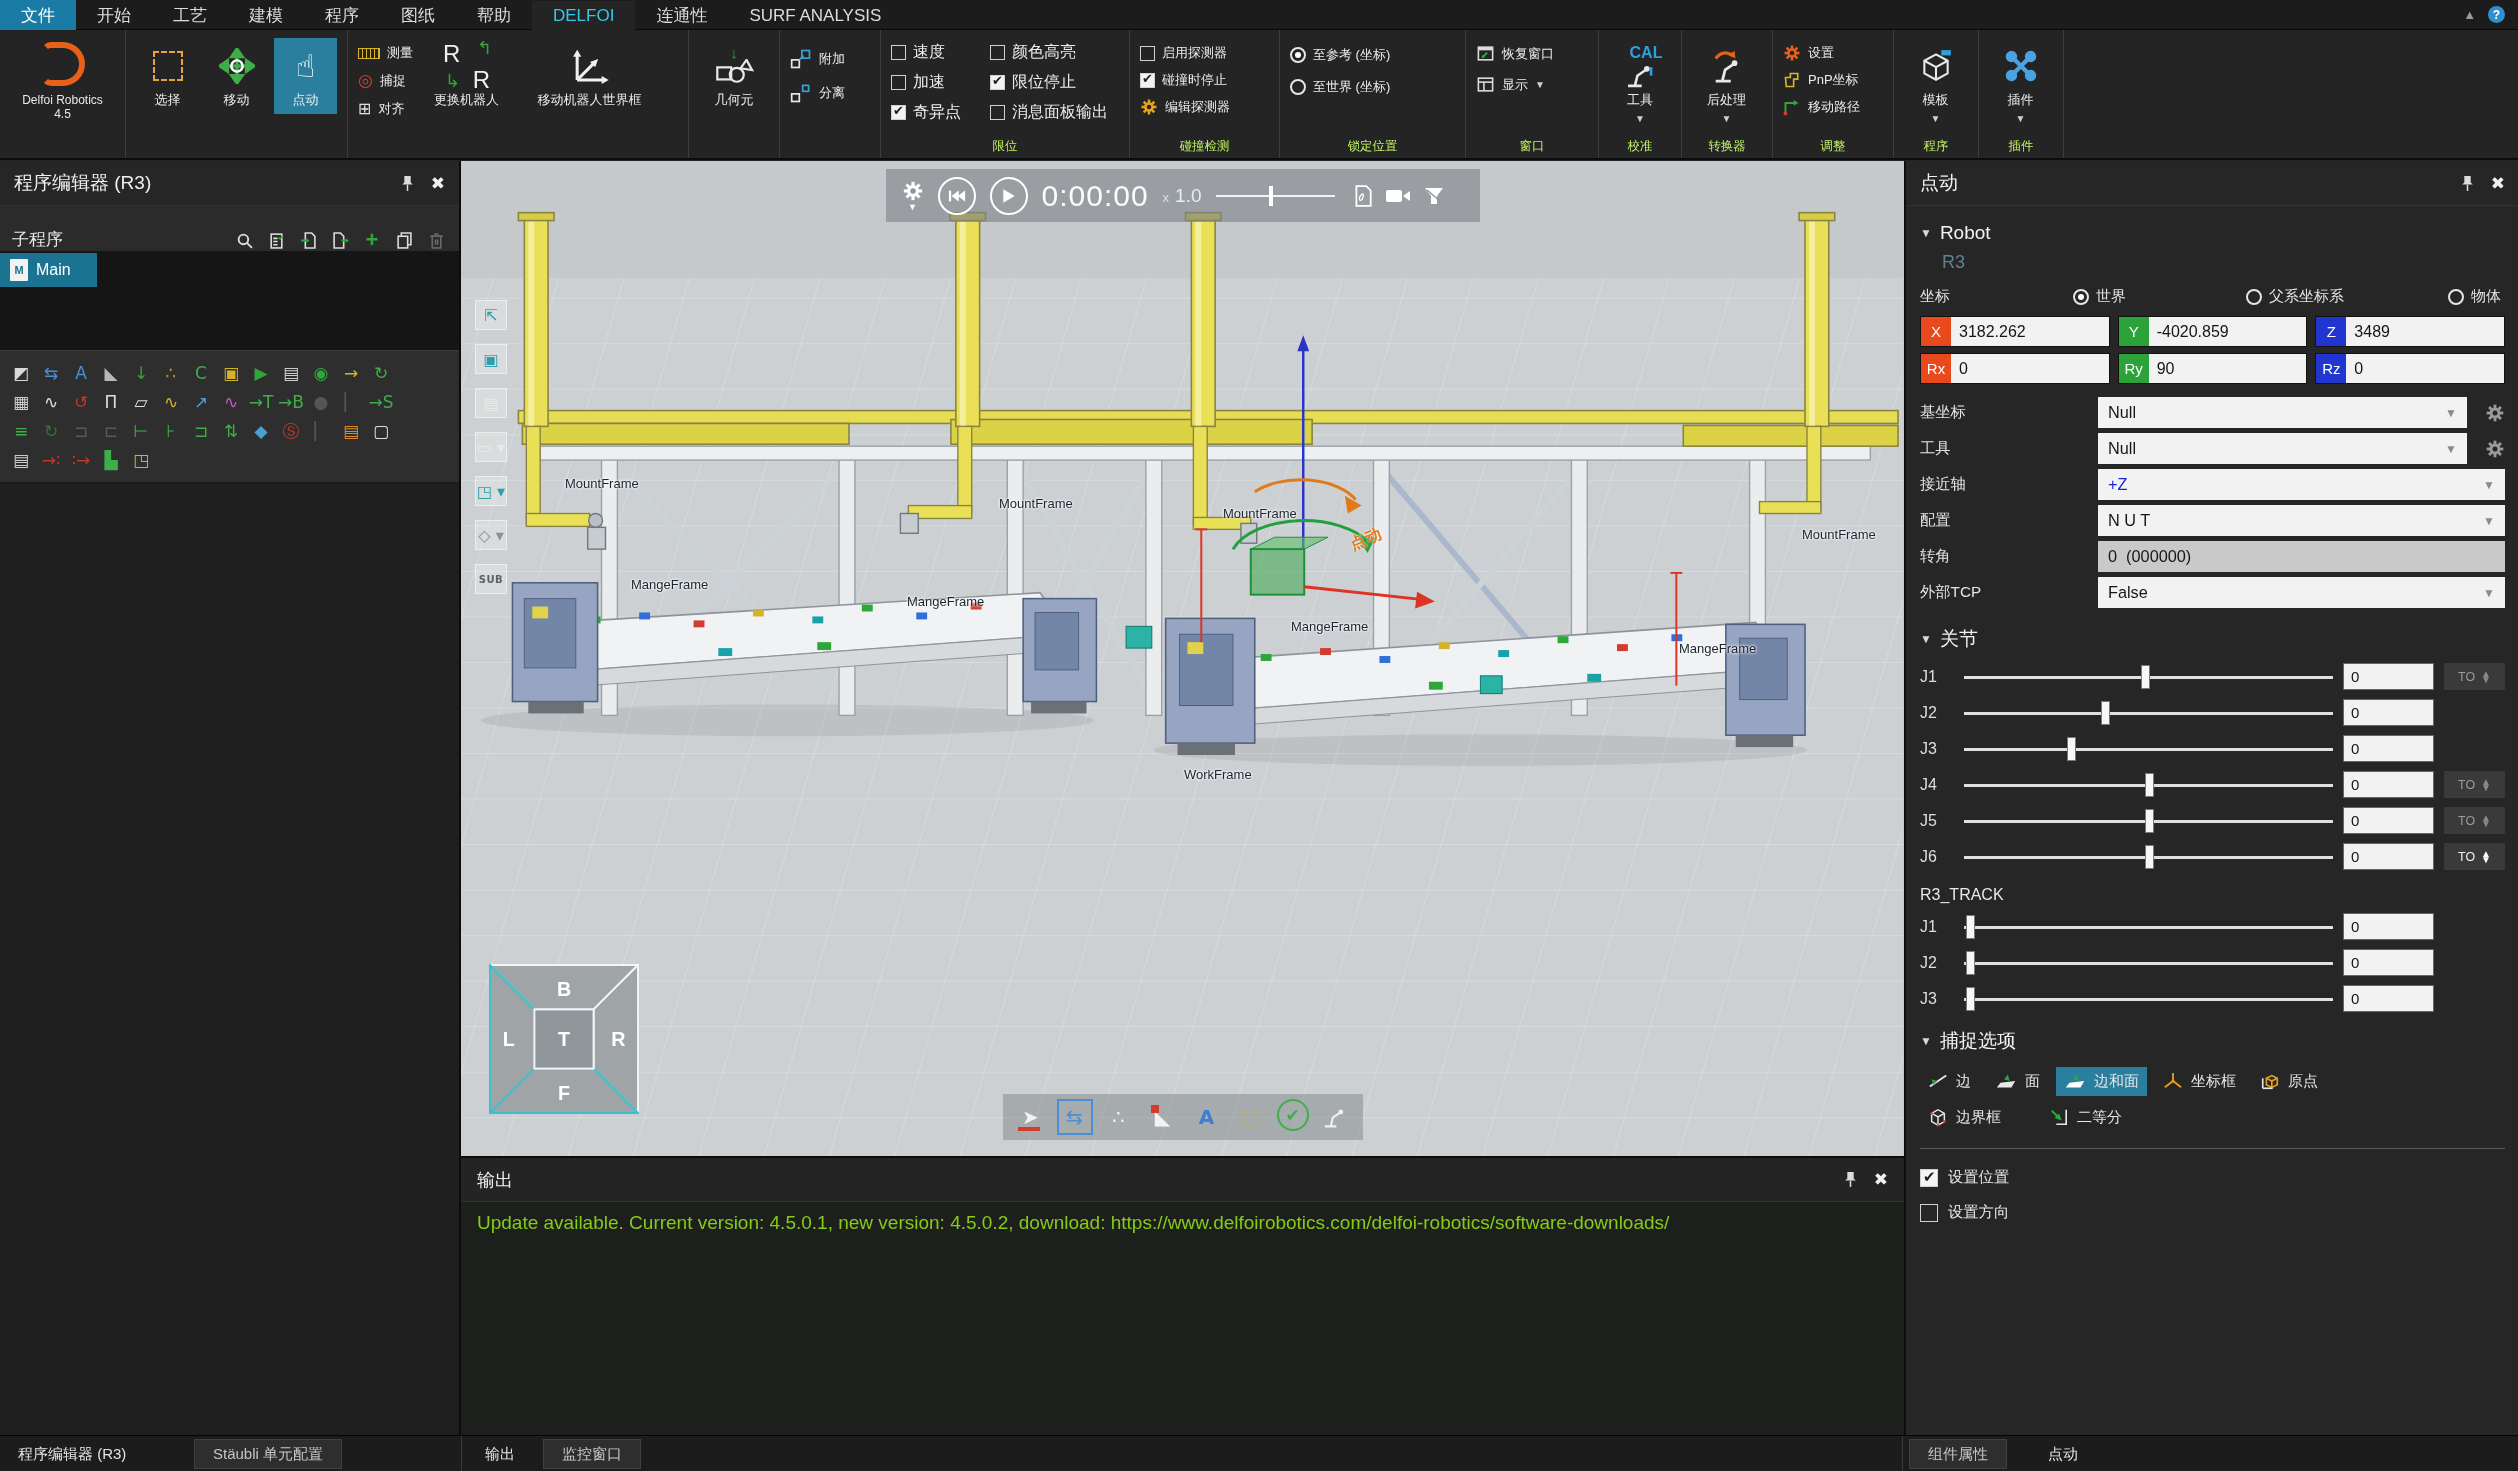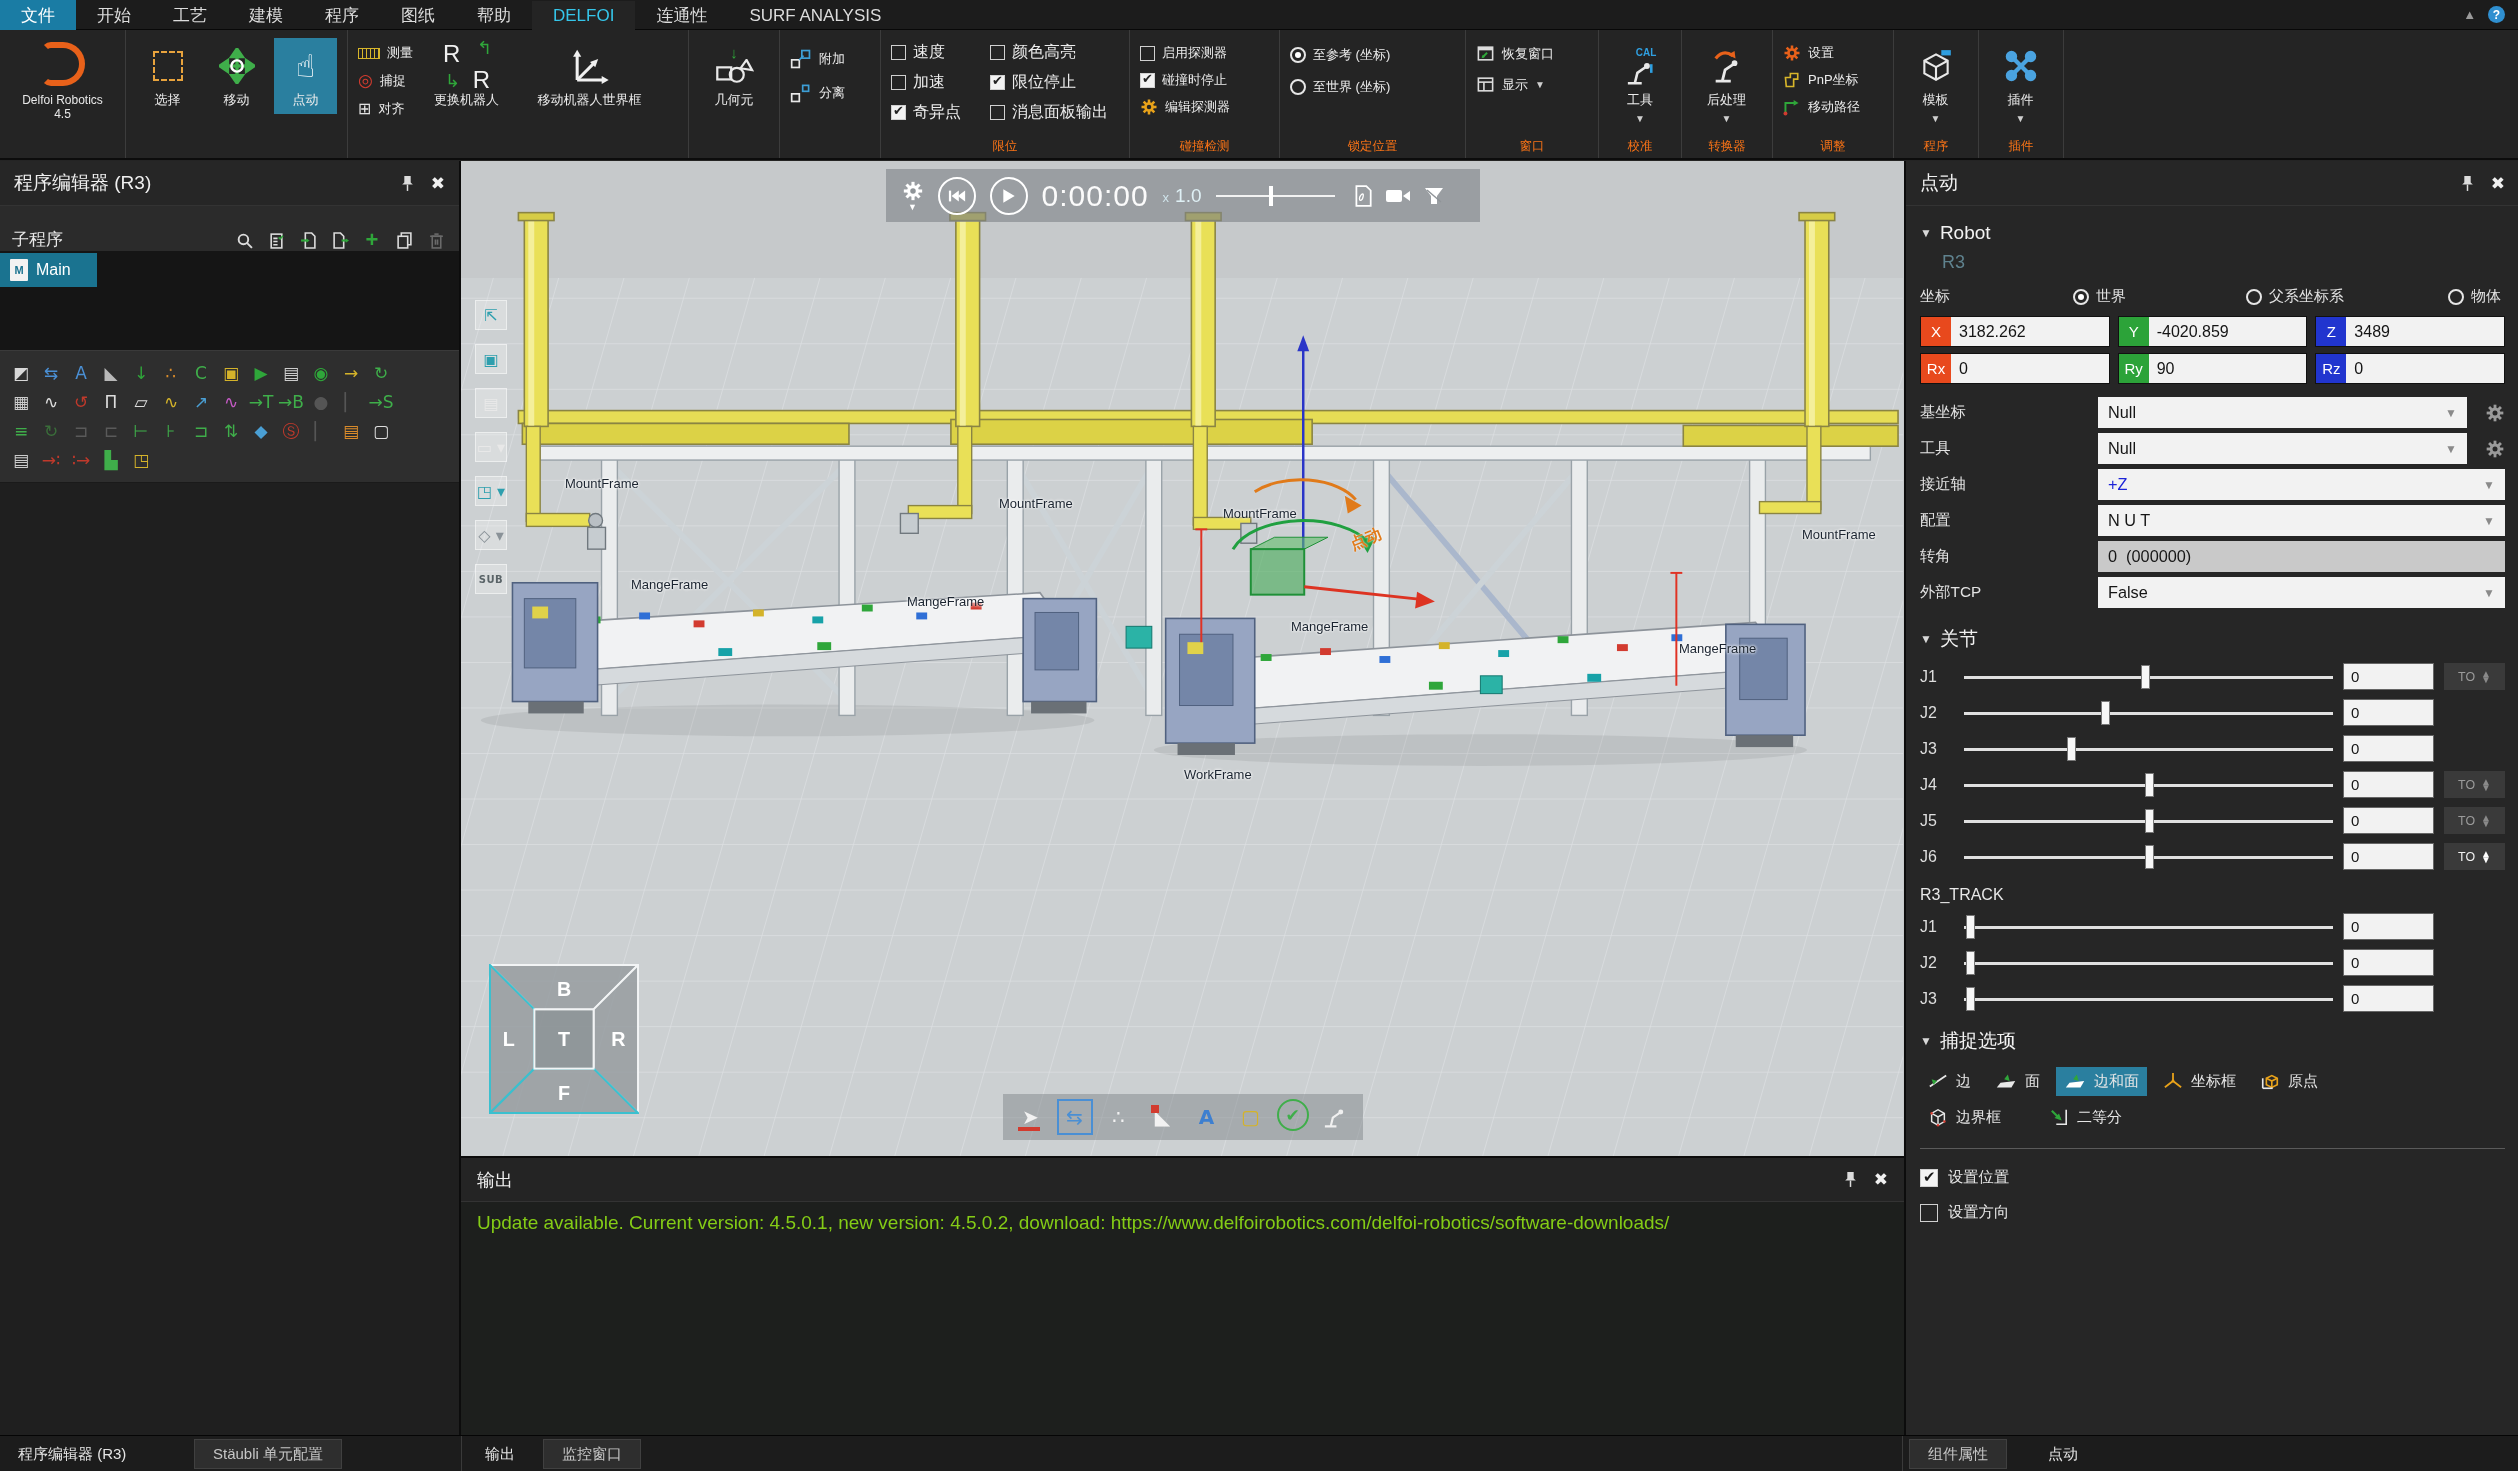--- a/index.html
+++ b/index.html
@@ -14,21 +14,21 @@
   .menu-item.accent{color:#35c6ea;background:#242424;}
   .win-ctrls{margin-left:auto;display:flex;align-items:center;gap:12px;padding-right:14px;}
   .chev{color:#9a9a9a;font-size:13px;}
   .help-dot{width:17px;height:17px;border-radius:50%;background:#2f8fd0;color:#fff;font-size:12px;
             display:flex;align-items:center;justify-content:center;font-weight:bold;}
 
   
   .ribbon{height:130px;background:#242424;border-bottom:2px solid #0c0c0c;display:flex;}
   .rg{position:relative;padding:8px 10px 24px;display:flex;align-items:flex-start;gap:6px;flex:0 0 auto;}
   .rg+.rg{border-left:1px solid #3c3c3c;}
-  .glabel{position:absolute;bottom:3px;left:0;right:0;text-align:center;font-size:12.4px;color:#f97316;}
+  .glabel{position:absolute;bottom:3px;left:0;right:0;text-align:center;font-size:12.4px;color:#bef264;}
   .big-btn{width:75px;display:flex;flex-direction:column;align-items:center;gap:5px;padding:6px 2px;font-size:13px;color:#ececec;text-align:center;line-height:1.15;}
   .big-btn.active{background:#2a7f9f;}
   .icon44{height:44px;display:flex;align-items:center;justify-content:center;}
   .small-col{display:flex;flex-direction:column;gap:8px;padding-top:6px;font-size:13px;}
   .small-item{display:flex;align-items:center;gap:7px;color:#ececec;white-space:nowrap;}
   .app-block{width:117px;display:flex;flex-direction:column;align-items:center;gap:7px;padding-top:4px;}
   .logoD{width:44px;height:44px;border-radius:8px;border:6px solid #e8611a;border-left-color:transparent;
          border-radius:10px 22px 22px 10px;}
   .app-name{font-size:12px;color:#e8e8e8;text-align:center;line-height:1.2;}
   .dashed-box{width:30px;height:30px;border:2.5px dashed #e8a33d;}
@@ -375,21 +375,21 @@
           <span>显示</span>
           <span class="dd-arrow">▼</span>
         </div>
       </div>
       <div class="glabel">窗口</div>
     </div>
 
     <div class="rg" style="width:83px;">
       <div class="big-btn" style="width:63px;">
         <span class="icon44" style="flex-direction:column;display:flex;align-items:center;gap:0;">
-          <span style="color:#2f9fe0;font-weight:bold;font-size:10px;margin-left:12px;">CAL</span>
+          <span style="color:#2f9fe0;font-weight:bold;font-size:16px;margin-left:12px;">CAL</span>
           <svg width="34" height="26" viewBox="0 0 36 30" fill="none" stroke="#e8e8e8" stroke-width="3">
             <path d="M4 28h16M12 28l3-12 10-7"></path>
               <circle cx="26" cy="8" r="3.4" fill="#e8e8e8" stroke="none"></circle>
             <line x1="31" y1="6" x2="31" y2="16" stroke="#2f9fe0"></line>
           </svg>
         </span>
         <span>工具</span>
         <span class="dd-arrow">▼</span>
       </div>
       <div class="glabel">校准</div>

